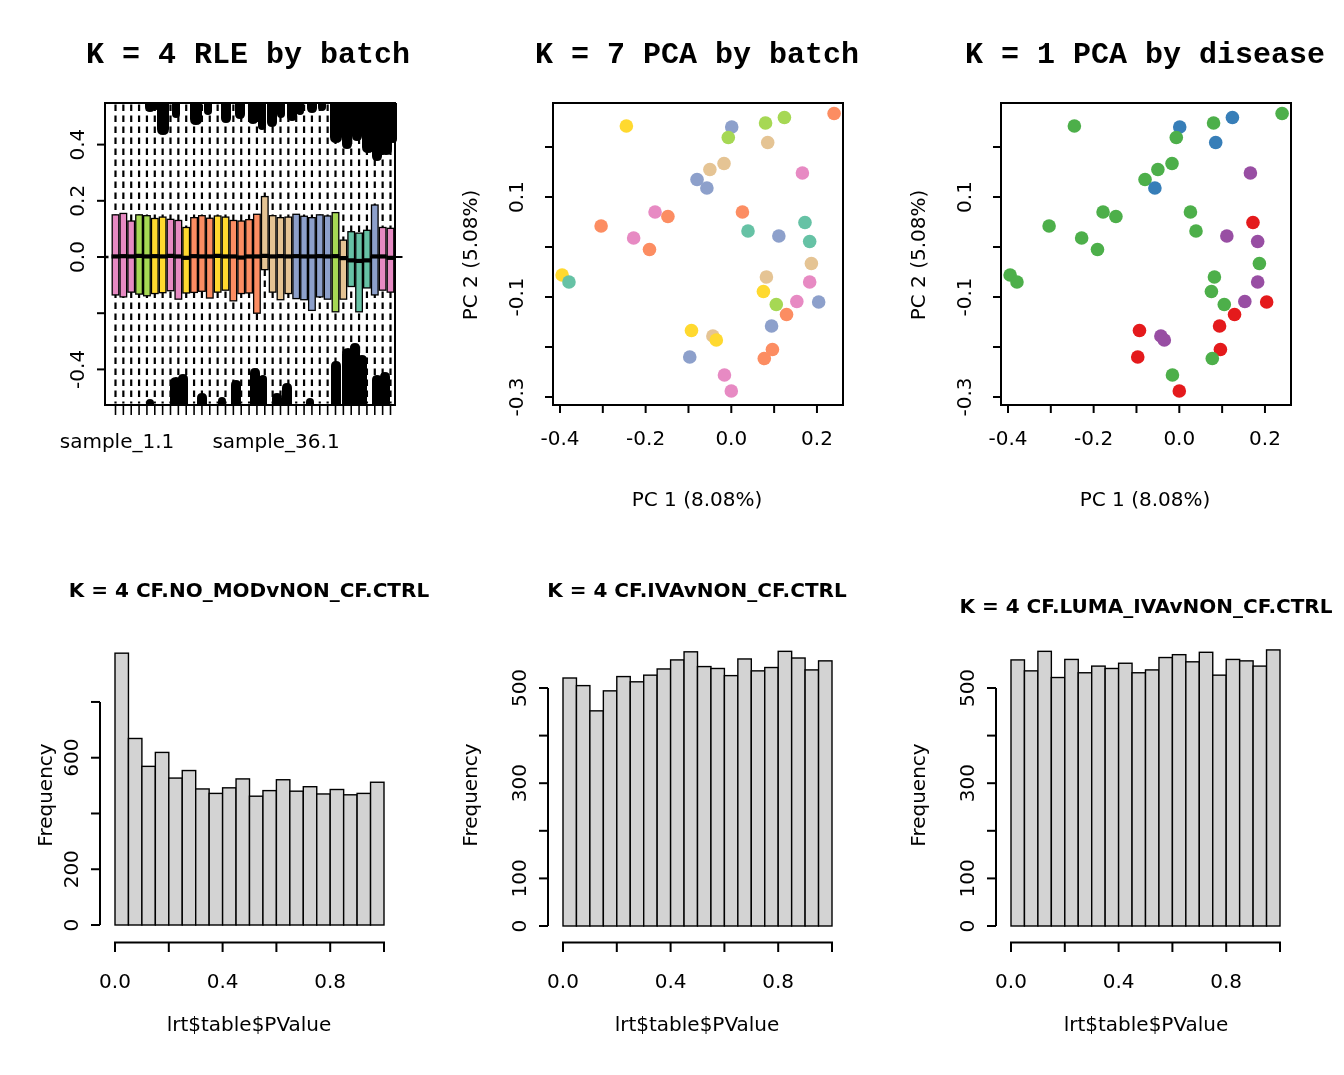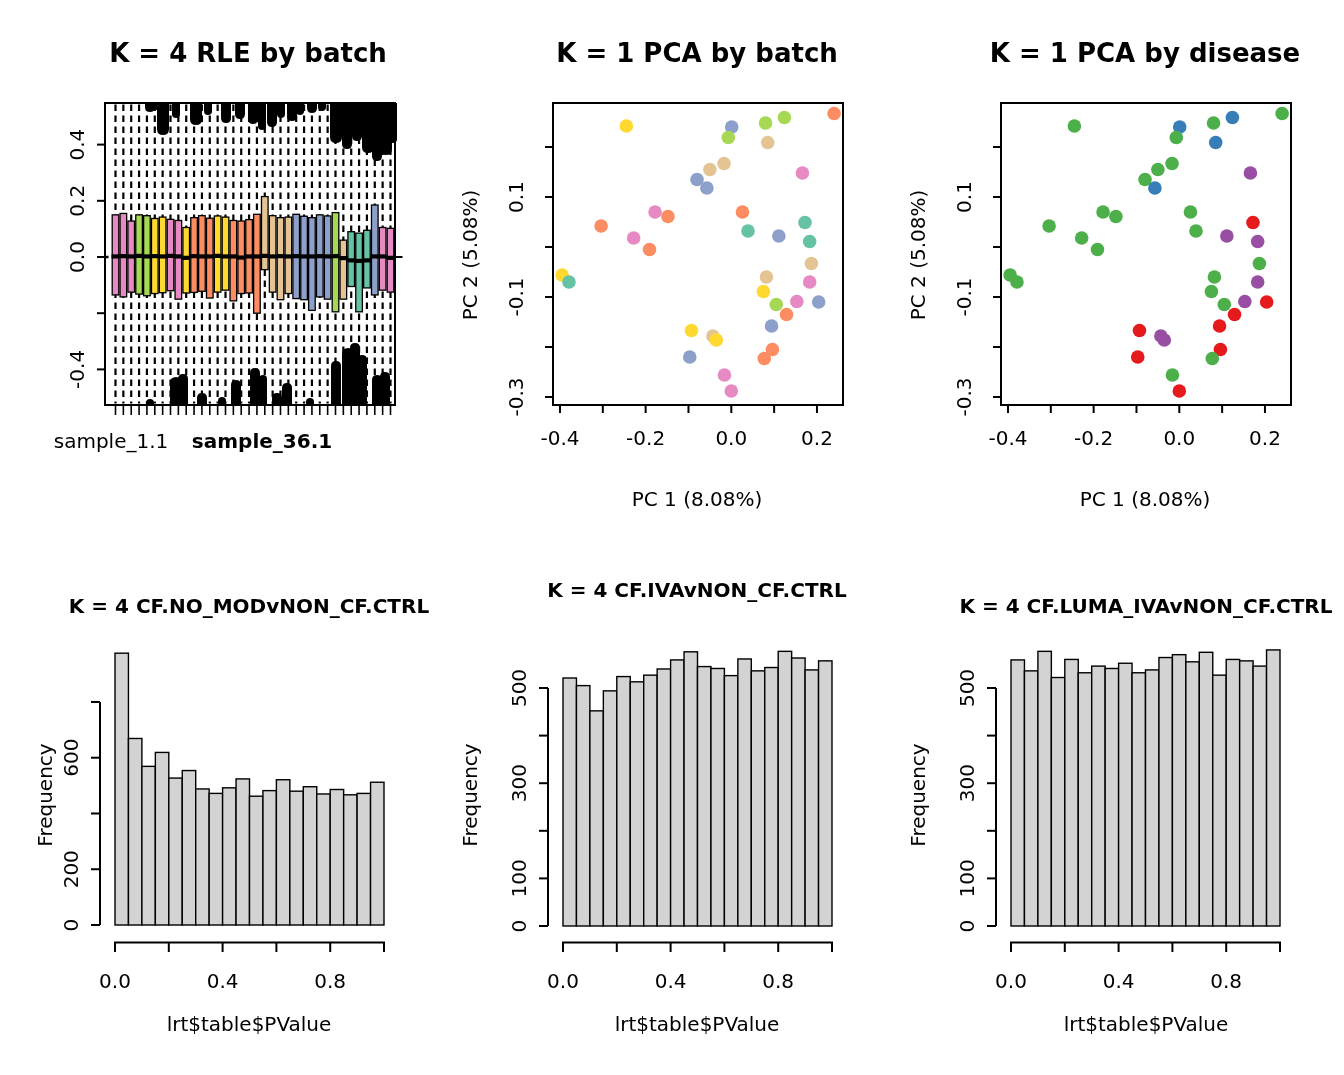--- a/index.html
+++ b/index.html
@@ -1,21 +1,21 @@
 <!DOCTYPE html>
 <html><head>
 <meta charset="utf-8">
 <style>
   html,body{margin:0;padding:0;background:#ffffff;}
   #canvas{position:relative;width:1344px;height:1075px;background:#ffffff;overflow:hidden;
           font-family:"DejaVu Sans",sans-serif;color:#000;}
   #plot-svg{position:absolute;left:0;top:0;}
   #plot-svg text{font-family:"DejaVu Sans",sans-serif;font-size:20px;fill:#000;}
   .ct{position:absolute;transform:translateX(-50%);white-space:nowrap;}
-  .title1{font-weight:bold;font-size:26px;}
+  .title1{font-weight:bold;font-size:30px;font-family:Liberation Mono, monospace;}
   .title2{font-weight:bold;font-size:20px;}
   .lab{font-size:20px;}
   .rot{position:absolute;transform:translate(-50%,-50%) rotate(-90deg);white-space:nowrap;font-size:20px;}
 </style>
 </head>
 <body>
 
 <div id="canvas">
   <svg id="plot-svg" width="1344" height="1075">
       <line x1="115.5" y1="104.5" x2="115.5" y2="403.5" stroke="#000" stroke-width="2.2" stroke-dasharray="6.5 4.5"></line>
@@ -455,32 +455,32 @@
       <line x1="1064.8" y1="942.5" x2="1064.8" y2="952" stroke="#000" stroke-width="2"></line>
       <line x1="1118.6" y1="942.5" x2="1118.6" y2="952" stroke="#000" stroke-width="2"></line>
       <text x="1118.6" y="988" text-anchor="middle">0.4</text>
       <line x1="1172.4" y1="942.5" x2="1172.4" y2="952" stroke="#000" stroke-width="2"></line>
       <line x1="1226.2" y1="942.5" x2="1226.2" y2="952" stroke="#000" stroke-width="2"></line>
       <text x="1226.2" y="988" text-anchor="middle">0.8</text>
       <line x1="1280" y1="942.5" x2="1280" y2="952" stroke="#000" stroke-width="2"></line>
     </svg>
 
   <div class="ct title1" style="left:248px;top:38px;">K = 4 RLE by batch</div>
-  <div class="ct title1" style="left:697px;top:38px;">K = 1 PCA by batch</div>
+  <div class="ct title1" style="left:697px;top:38px;">K = 7 PCA by batch</div>
   <div class="ct title1" style="left:1145px;top:38px;">K = 1 PCA by disease</div>
 
-  <div class="ct lab" style="left:111px;top:429px;text-align:right;">sample_1.1</div>
-  <div class="ct lab" style="left:262px;top:429px;font-weight:bold;">sample_36.1</div>
+  <div class="ct lab" style="left:117px;top:429px;text-align:right;">sample_1.1</div>
+  <div class="ct lab" style="left:276px;top:429px;">sample_36.1</div>
 
   <div class="rot" style="left:470px;top:255px;">PC 2 (5.08%)</div>
   <div class="ct lab" style="left:697px;top:487px;">PC 1 (8.08%)</div>
   <div class="rot" style="left:918px;top:255px;">PC 2 (5.08%)</div>
   <div class="ct lab" style="left:1145px;top:487px;">PC 1 (8.08%)</div>
 
-  <div class="ct title2" style="left:249px;top:594px;">K = 4 CF.NO_MODvNON_CF.CTRL</div>
+  <div class="ct title2" style="left:249px;top:578px;">K = 4 CF.NO_MODvNON_CF.CTRL</div>
   <div class="ct title2" style="left:697px;top:578px;text-align:right;">K = 4 CF.IVAvNON_CF.CTRL</div>
   <div class="ct title2" style="left:1146px;top:578px;margin-top:16px;">K = 4 CF.LUMA_IVAvNON_CF.CTRL</div>
 
   <div class="rot" style="left:45px;top:795px;">Frequency</div>
   <div class="rot" style="left:470px;top:795px;">Frequency</div>
   <div class="rot" style="left:918px;top:795px;">Frequency</div>
   <div class="ct lab" style="left:249px;top:1012px;">lrt$table$PValue</div>
   <div class="ct lab" style="left:697px;top:1012px;">lrt$table$PValue</div>
   <div class="ct lab" style="left:1146px;top:1012px;">lrt$table$PValue</div>
 </div>

